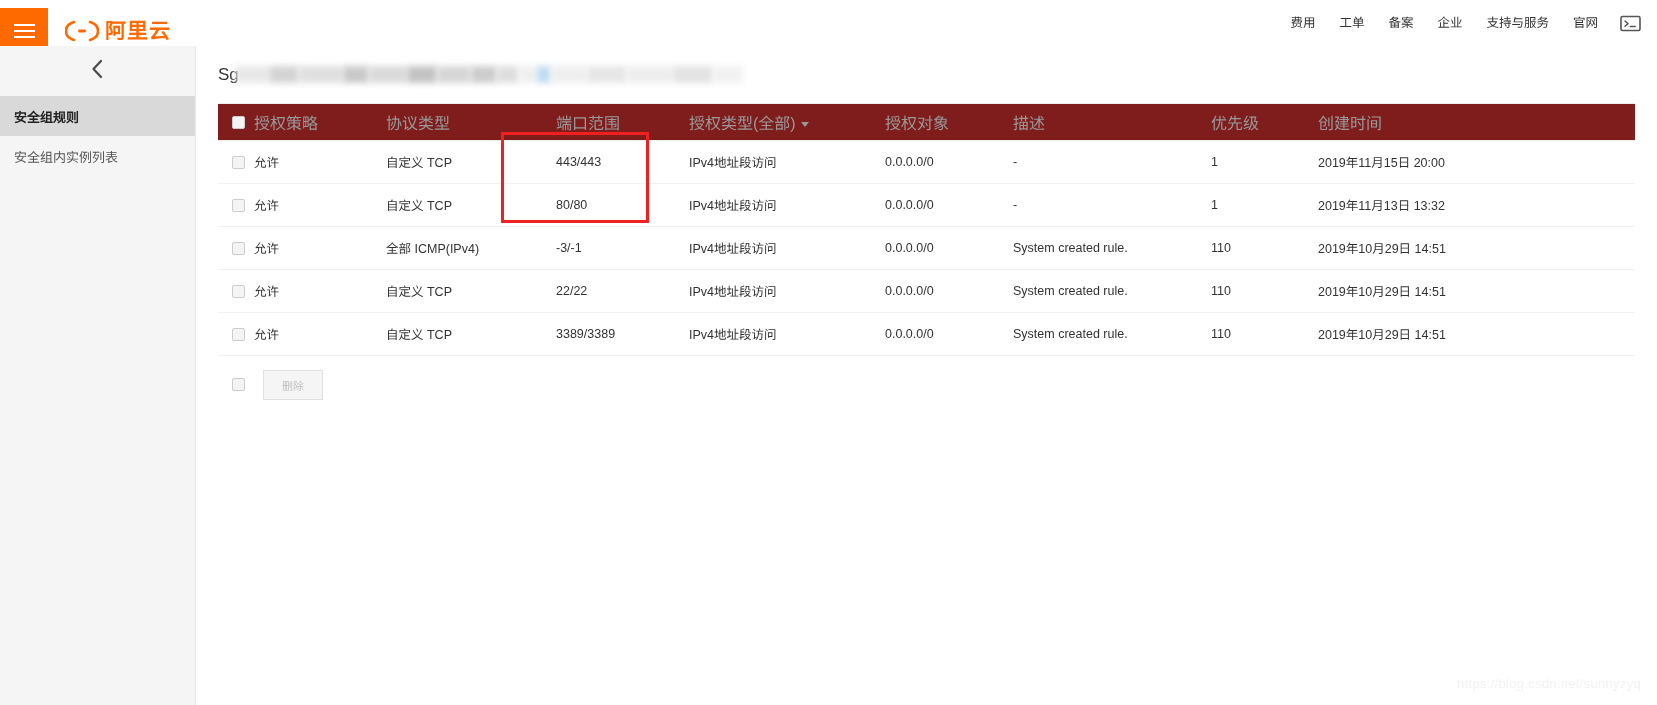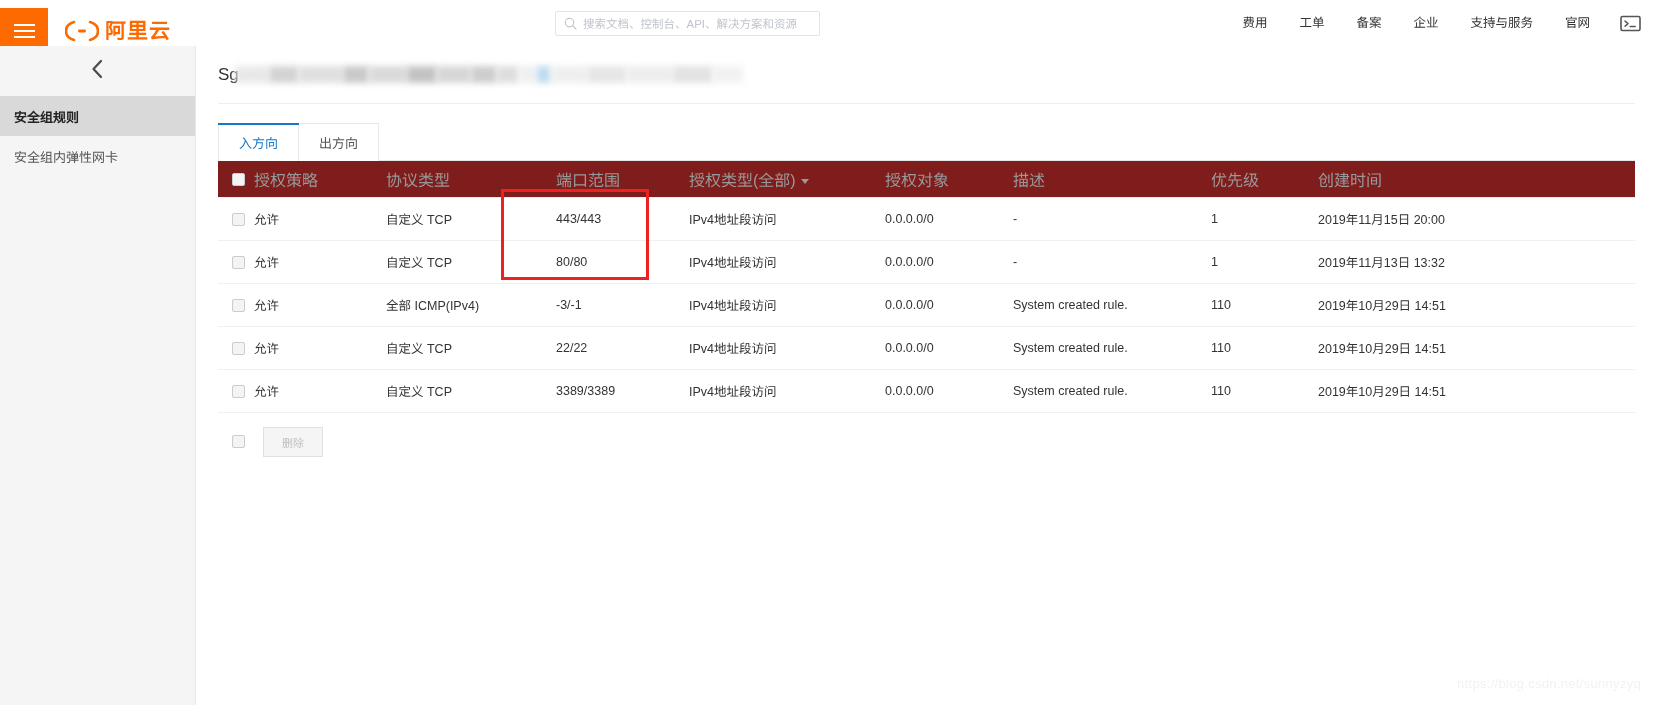--- a/index.html
+++ b/index.html
@@ -47,21 +47,21 @@
   .search-ico { margin: 0 6px 0 8px; display: flex; align-items: center; }
   .search-input {
     border: none; outline: none; flex: 1; height: 100%;
     font-size: 11.5px; color: #333; background: transparent;
     font-family: "Liberation Sans", "DejaVu Sans", sans-serif;
   }
   .search-input::placeholder { color: #c0c4cc; }
 
   .topnav {
     position: absolute; right: 14px; top: 0; height: 46px;
-    display: flex; align-items: center; gap: 8px;
+    display: flex; align-items: center; gap: 0;
   }
   .topnav a {
     font-size: 12.5px; color: #333; text-decoration: none;
     padding: 0 12px; line-height: 46px; cursor: pointer; white-space: nowrap;
   }
   .console-icon {
     margin-left: 10px; margin-right: 2px; display: flex; align-items: center;
     cursor: pointer;
   }
 
@@ -224,29 +224,20 @@
     <span class="logo-mark">
       <svg width="34" height="22" viewBox="0 0 34 22" aria-hidden="true">
         <path d="M9 2 C3.5 3.5 1 6.5 1 11 C1 15.5 3.5 18.5 9 20" fill="none" stroke="#ff6a00" stroke-width="2.6" stroke-linecap="round"></path>
         <path d="M25 2 C30.5 3.5 33 6.5 33 11 C33 15.5 30.5 18.5 25 20" fill="none" stroke="#ff6a00" stroke-width="2.6" stroke-linecap="round"></path>
         <rect x="13" y="9.6" width="8" height="2.8" rx="1.4" fill="#ff6a00"></rect>
       </svg>
     </span>
     <span class="logo-text">阿里云</span>
   </div>
 
-  <div class="search-wrap">
-    <span class="search-ico">
-      <svg width="13" height="13" viewBox="0 0 16 16" aria-hidden="true">
-        <circle cx="6.8" cy="6.8" r="5.2" fill="none" stroke="#bfbfbf" stroke-width="1.3"></circle>
-        <line x1="10.6" y1="10.6" x2="14.6" y2="14.6" stroke="#bfbfbf" stroke-width="1.3" stroke-linecap="round"></line>
-      </svg>
-    </span>
-    <input class="search-input" type="text" placeholder="搜索文档、控制台、API、解决方案和资源" style="">
-  </div>
 
   <nav class="topnav">
     <a>费用</a>
     <a>工单</a>
     <a>备案</a>
     <a>企业</a>
     <a>支持与服务</a>
     <a>官网</a>
     <span class="console-icon">
       <svg width="21" height="17" viewBox="0 0 21 17" aria-hidden="true">
@@ -265,21 +256,21 @@
         <path d="M12 3 L4.5 11 L12 19" fill="none" stroke="#4a4a4a" stroke-width="2.2" stroke-linecap="round" stroke-linejoin="round"></path>
       </svg>
     </span>
   </div>
 
   <div class="sidebar-menu">
     <div class="side-item active">
       <span>安全组规则</span>
     </div>
     <div class="side-item">
-      <span>安全组内弹性网卡</span>
+      <span>安全组内实例列表</span>
     </div>
   </div>
 </aside>
 
 <div class="side-handle">
   <svg width="6" height="12" viewBox="0 0 6 12" aria-hidden="true">
     <path d="M1.5 1.5 L4.5 6 L1.5 10.5" fill="none" stroke="#b5b5b5" stroke-width="1.3" stroke-linecap="round" stroke-linejoin="round"></path>
   </svg>
 </div>
 
@@ -303,24 +294,20 @@
         <span class="redact" style="width:36px;background:#ededed;"></span>
         <span class="redact" style="width:40px;background:#e4e4e4;"></span>
         <span class="redact" style="width:46px;background:#ececec;"></span>
         <span class="redact" style="width:40px;background:#e0e0e0;"></span>
         <span class="redact" style="width:30px;background:#f0f0f0;"></span>
       </span>
     </div>
 
   </div>
 
-  <div class="tabs">
-    <div class="tab active">入方向</div>
-    <div class="tab">出方向</div>
-  </div>
 
   <div class="table-area">
     <table>
       <thead>
         <tr>
           <th class="c-chk">
             <span class="chk"></span>
           </th>
           <th class="c-policy">授权策略</th>
           <th class="c-proto">协议类型</th>

